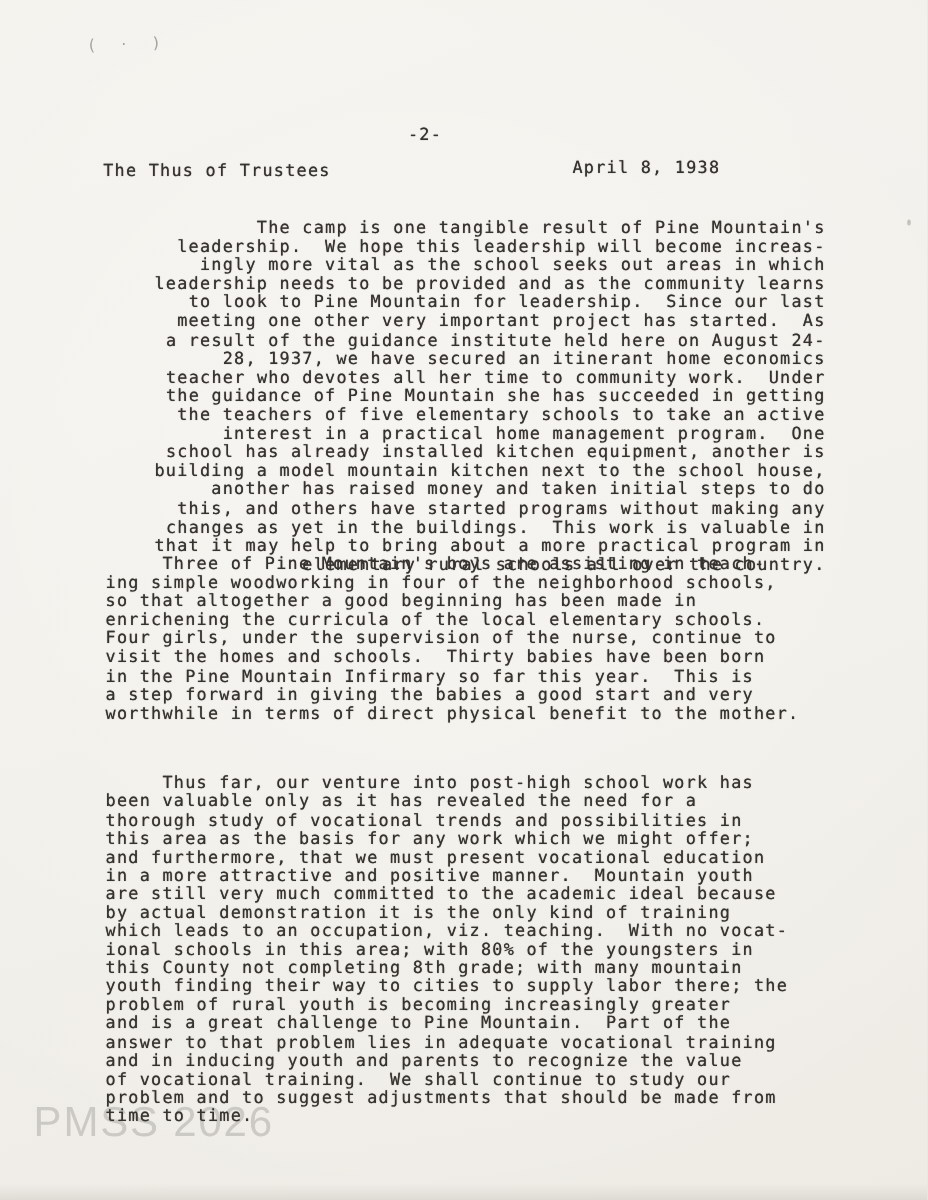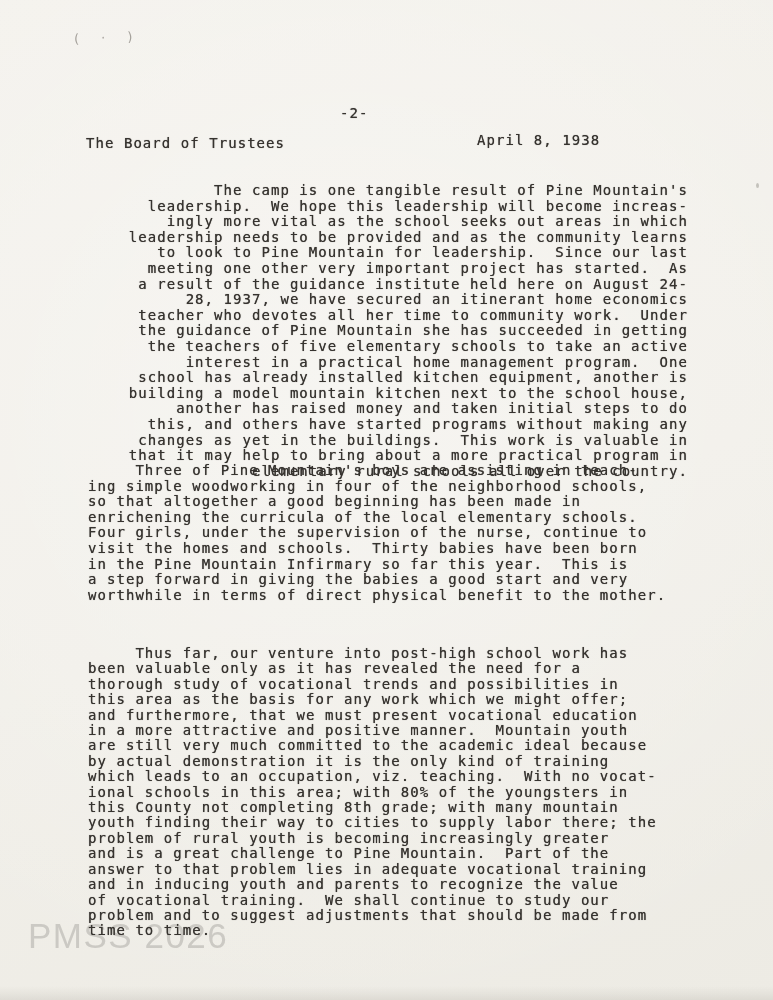--- a/index.html
+++ b/index.html
@@ -94,21 +94,21 @@
 </style>
 </head>
 <body>
 
 <div class="page">
 
   <div class="pencil-mark">( · )</div>
 
   <div class="tw page-number">-2-</div>
 
-  <div class="tw recipient">The Board of Trustees</div>
+  <div class="tw recipient">The Thus of Trustees</div>
 
   <div class="tw date-line">April 8, 1938</div>
 
   <div class="watermark">PMSS 2026</div>
 
   <div class="tw para para-1">     The camp is one tangible result of Pine Mountain's
 leadership.  We hope this leadership will become increas-
 ingly more vital as the school seeks out areas in which
 leadership needs to be provided and as the community learns
 to look to Pine Mountain for leadership.  Since our last

